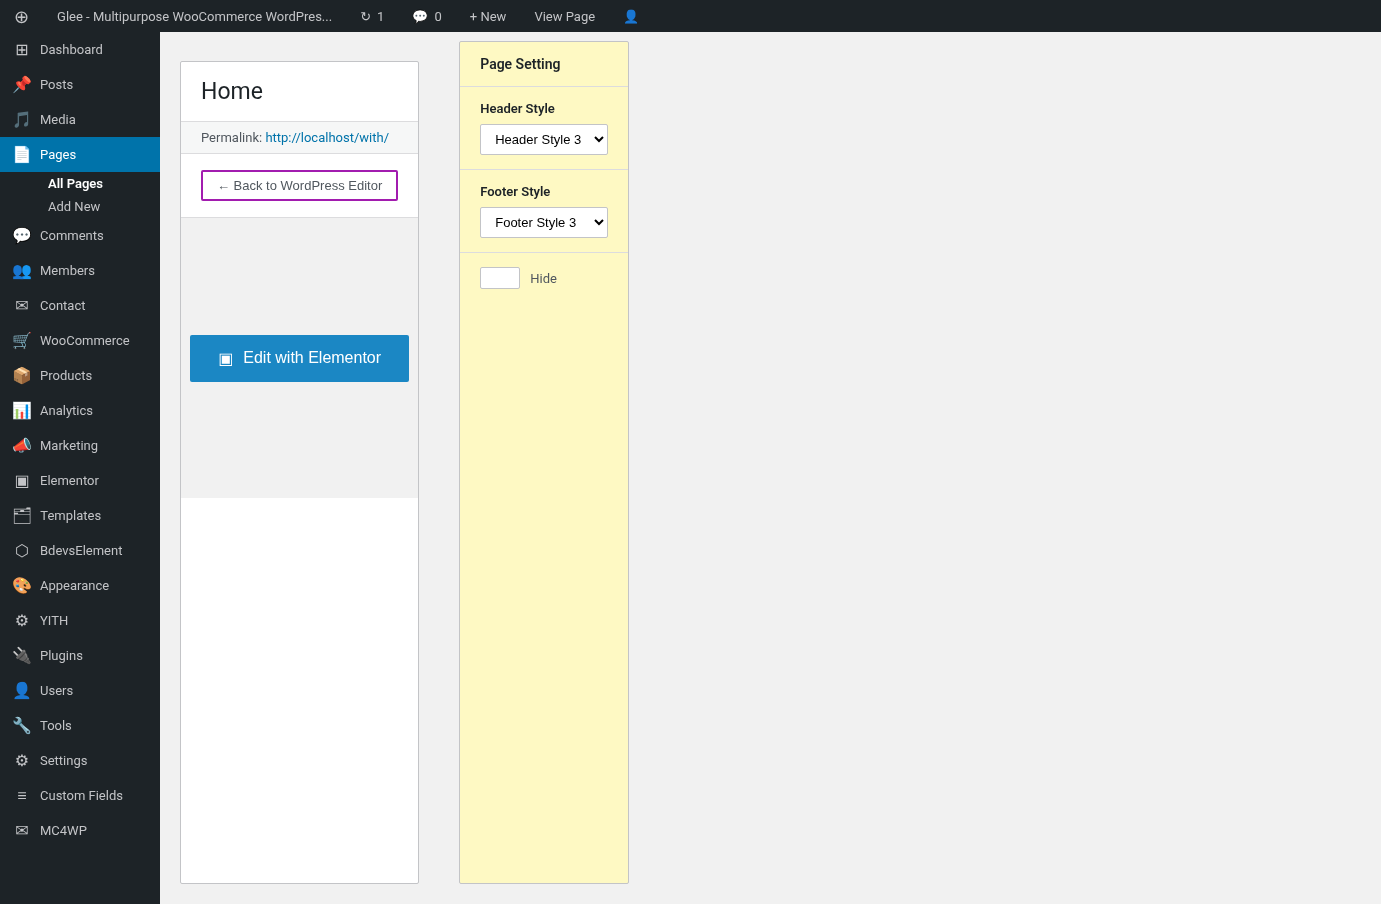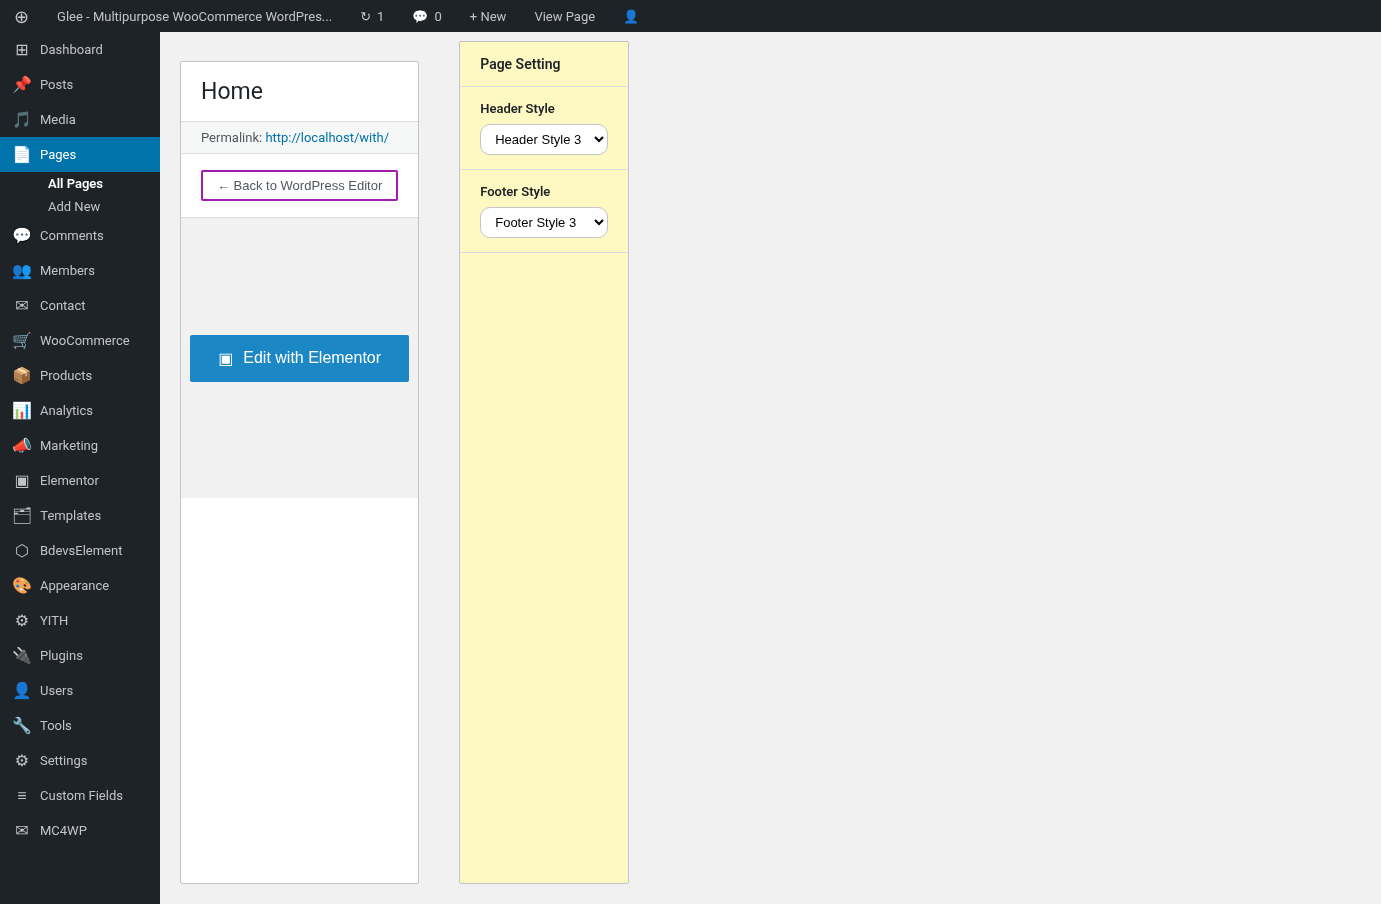--- a/index.html
+++ b/index.html
@@ -158,21 +158,21 @@
     .settings-field-label {
       font-size: 13px;
       font-weight: 600;
       color: #1d2327;
       margin-bottom: 8px;
     }
     .settings-field select, .settings-field input[type="text"] {
       width: 100%;
       padding: 6px 10px;
       border: 1px solid #c3c4c7;
-      border-radius: 10px;
+      border-radius: 2px;
       font-size: 13px;
       background: #fff;
     }
     .breadcrumb-field {
       padding: 14px 20px;
     }
     .breadcrumb-row {
       display: flex;
       align-items: center;
       gap: 10px;
@@ -351,16 +351,20 @@
       </div>
 
       <div class="settings-field">
         <div class="settings-field-label">Footer Style</div>
         <select>
           <option>Footer Style 3</option>
         </select>
       </div>
 
       <div class="breadcrumb-field">
+        <div class="breadcrumb-row">
+          <div class="toggle-checkbox"></div>
+          <span class="hide-label">Hide</span>
+        </div>
       </div>
     </div>
   </div>
 </div>
 
 </body></html>

